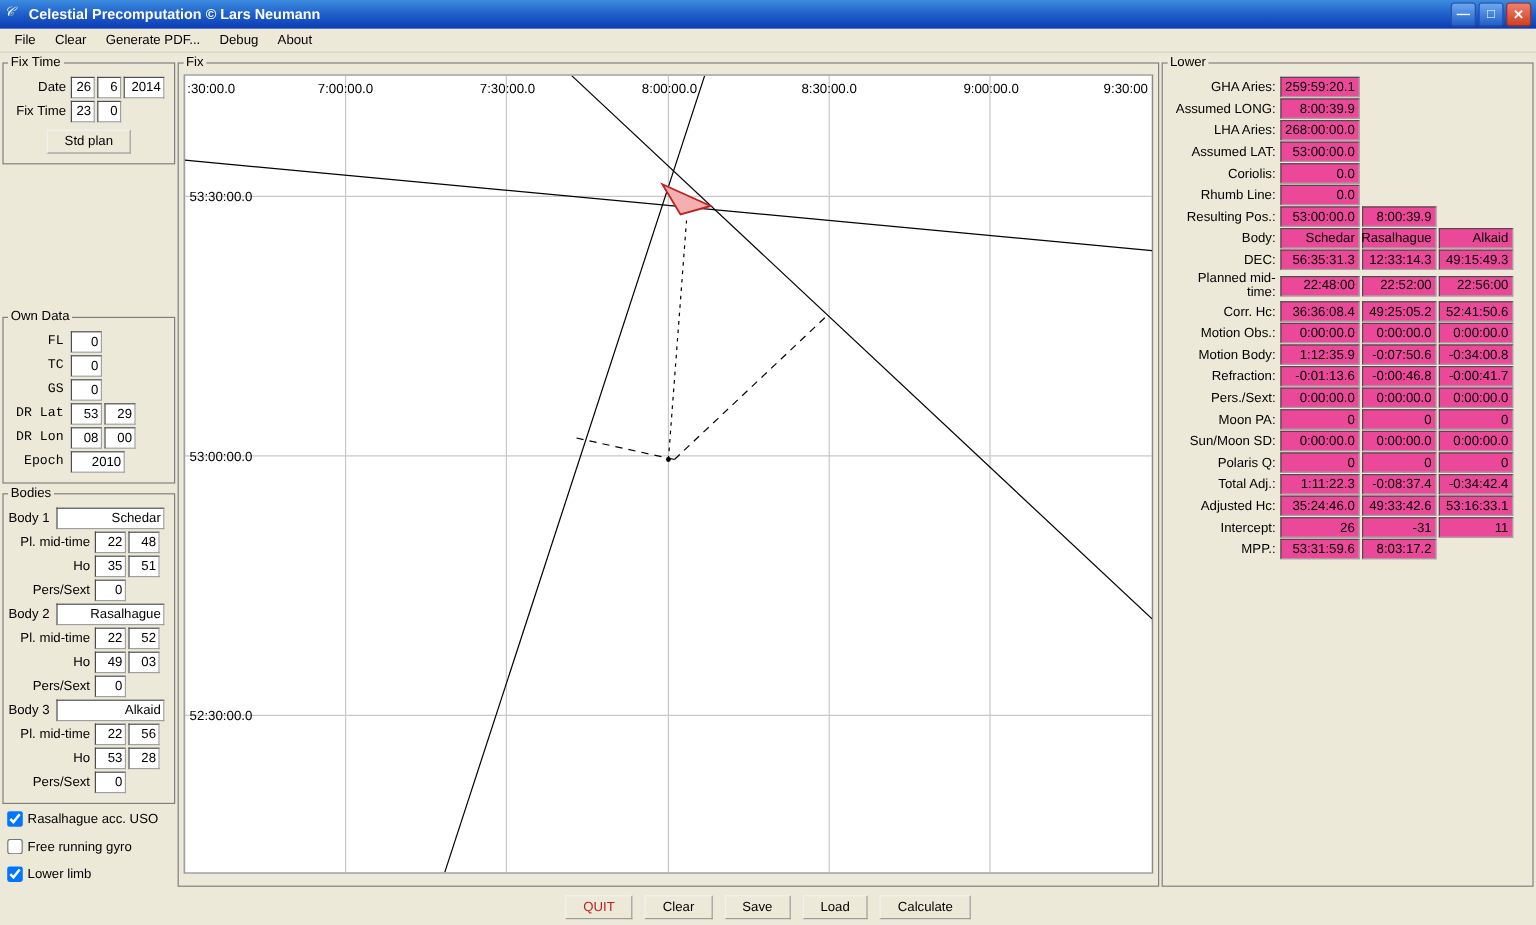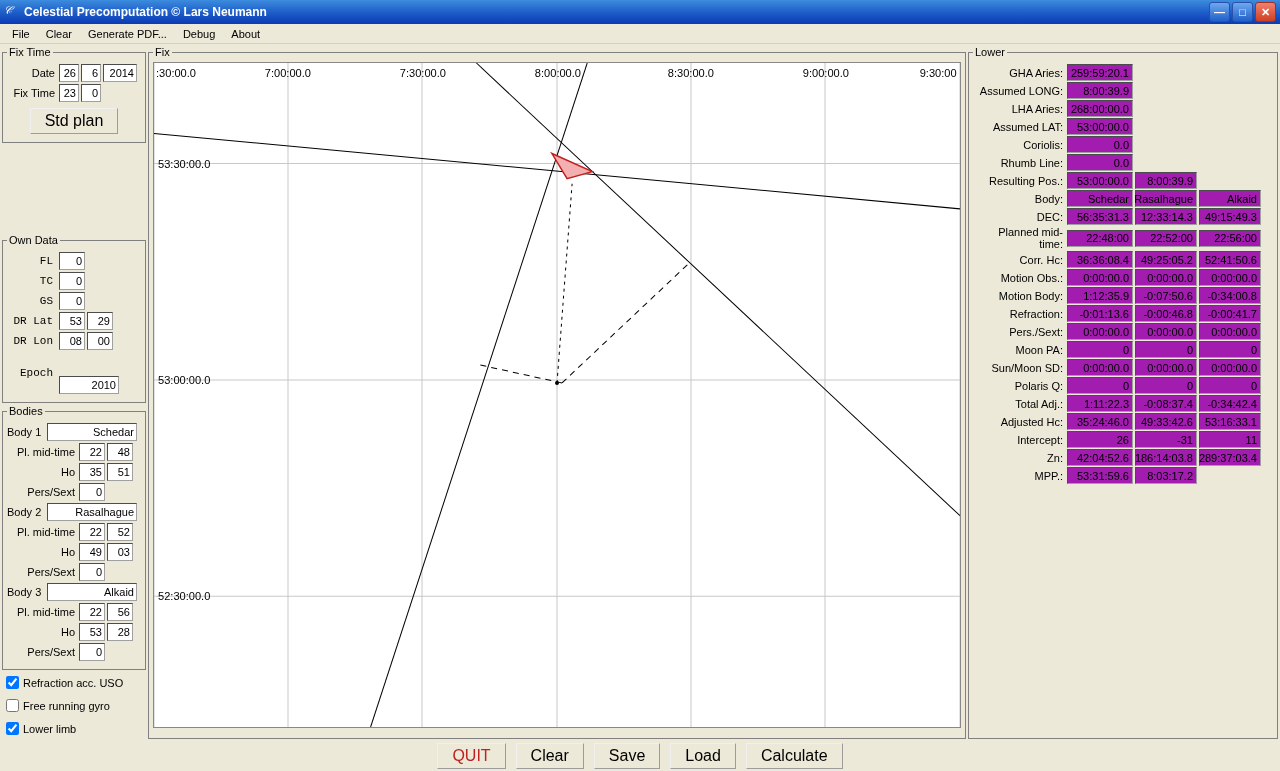--- a/index.html
+++ b/index.html
@@ -66,39 +66,39 @@
   border: 1px inset #a0a0a0;
   background: white;
   font-size: 11px;
   height: 18px;
   padding: 0 2px;
   text-align: right;
 }
 .w18 { width: 20px; }
 .w24 { width: 26px; }
 .w28 { width: 34px; }
-.w36 { width: 60px; margin-top: 24px; }
+.w36 { width: 45px; }
 .w90 { width: 90px; }
 button.std {
   border: 1px outset #f0f0f0;
   background: #ece9d8;
-  font-size: 16px;
+  font-size: 11px;
   padding: 3px 14px;
   cursor: pointer;
 }
 .checkbox-row { display: flex; align-items: center; gap: 4px; margin: 4px 4px; }
 .checkbox-row input { width: 13px; height: 13px; }
 .fix-fieldset { height: 100%; }
 .plot-area { background: white; border: 1px solid #888; width: 100%; height: calc(100% - 4px); position: relative; overflow: hidden; }
 .output-grid { padding: 2px 4px; }
 .out-row { display: flex; align-items: center; gap: 2px; margin-bottom: 1px; }
 .out-label { flex: 0 0 88px; text-align: right; font-size: 11px; padding-right: 2px; }
 .out-val {
   border: 1px inset #a0a0a0;
-  background: #a21caf;
+  background: #ec4899;
   height: 17px;
   font-size: 11px;
   text-align: right;
   padding: 0 3px;
   display: flex; align-items: center; justify-content: flex-end;
 }
 .out-val.w1 { width: 66px; }
 .out-val.w2 { width: 62px; }
 .out-val.w3 { width: 62px; }
 .bottom-bar {
@@ -240,21 +240,21 @@
           <input class="txt w24" value="28" style="">
         </div>
       <div class="row">
           <span class="lbl-body">Pers/Sext</span>
           <input class="txt w24" value="0" style="">
         </div>
     </fieldset>
 
     <div class="checkbox-row">
         <input type="checkbox" checked="" style="">
-        <span>Refraction acc. USO</span>
+        <span>Rasalhague acc. USO</span>
       </div>
     <div class="checkbox-row">
         <input type="checkbox" style="">
         <span>Free running gyro</span>
       </div>
     <div class="checkbox-row">
         <input type="checkbox" checked="" style="">
         <span>Lower limb</span>
       </div>
   </div>
@@ -422,26 +422,20 @@
             <div class="out-val w2">49:33:42.6</div>
             <div class="out-val w3">53:16:33.1</div>
           </div>
           <div class="out-row">
             <div class="out-label">Intercept:</div>
             <div class="out-val w1">26</div>
             <div class="out-val w2">-31</div>
             <div class="out-val w3">11</div>
           </div>
           <div class="out-row">
-            <div class="out-label">Zn:</div>
-            <div class="out-val w1">42:04:52.6</div>
-            <div class="out-val w2">186:14:03.8</div>
-            <div class="out-val w3">289:37:03.4</div>
-          </div>
-          <div class="out-row">
             <div class="out-label">MPP.:</div>
             <div class="out-val w1">53:31:59.6</div>
             <div class="out-val w2">8:03:17.2</div>
           </div>
         </div>
     </fieldset>
   </div>
 </div>
 
 <div class="bottom-bar">

